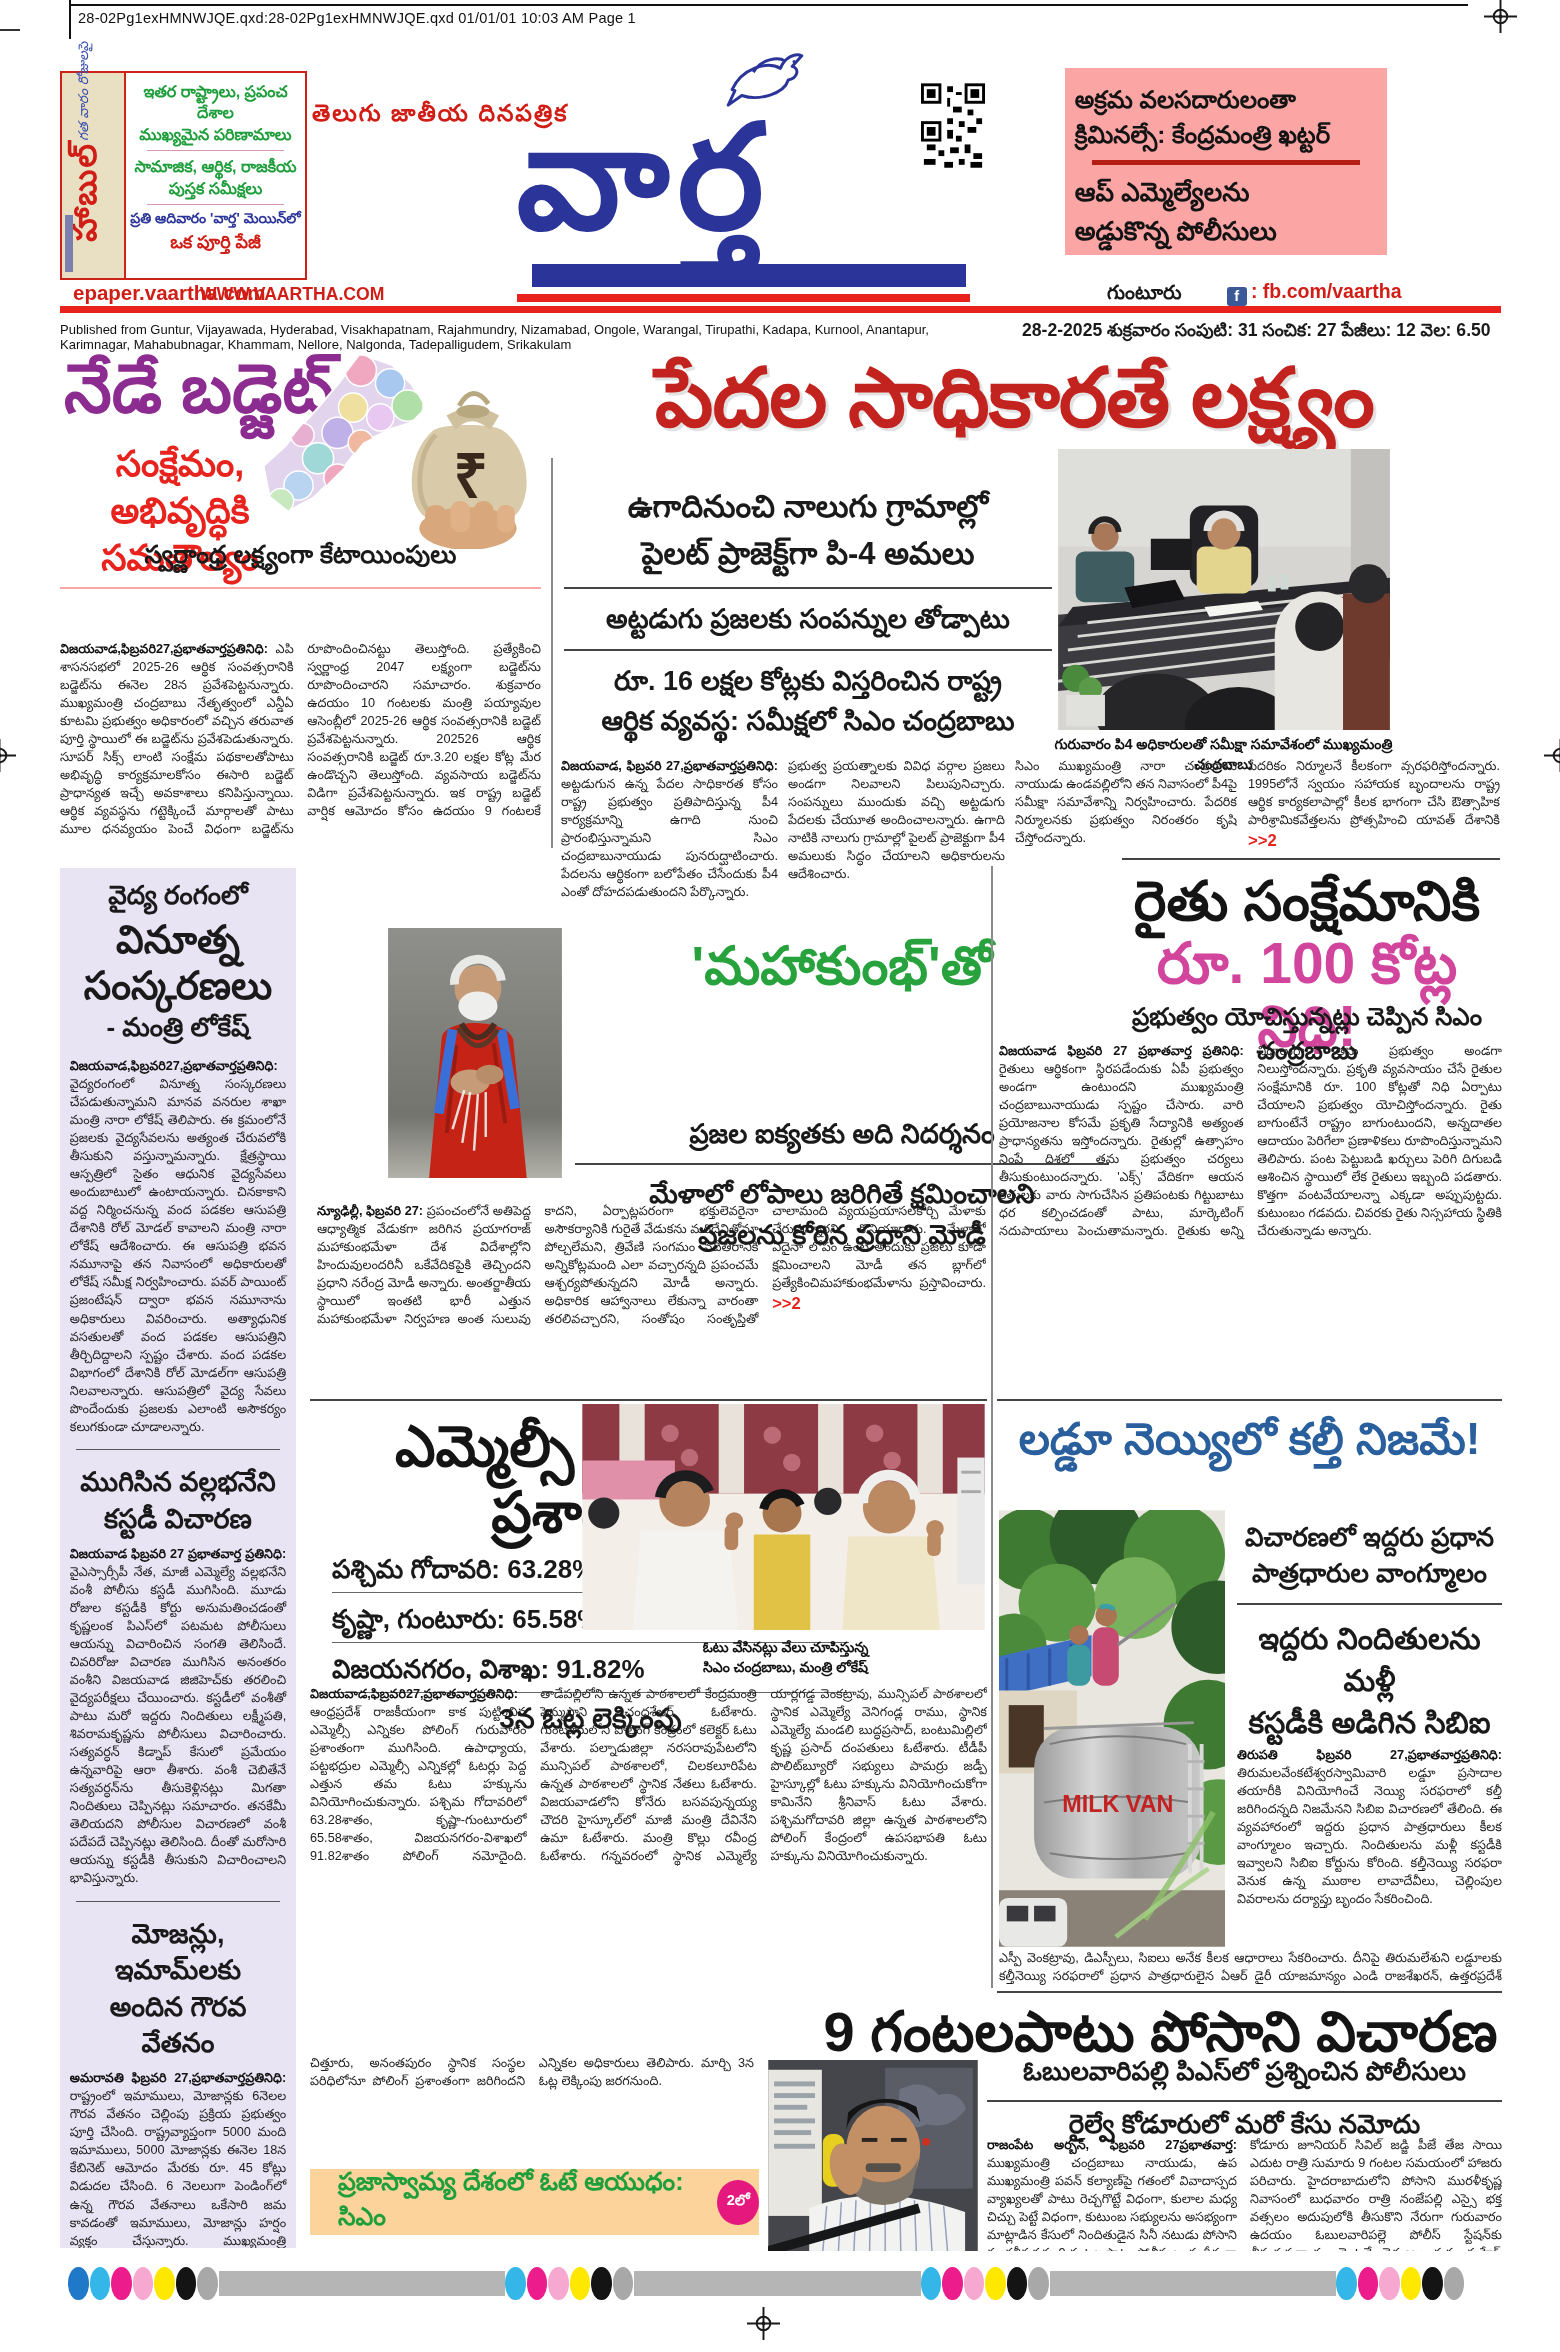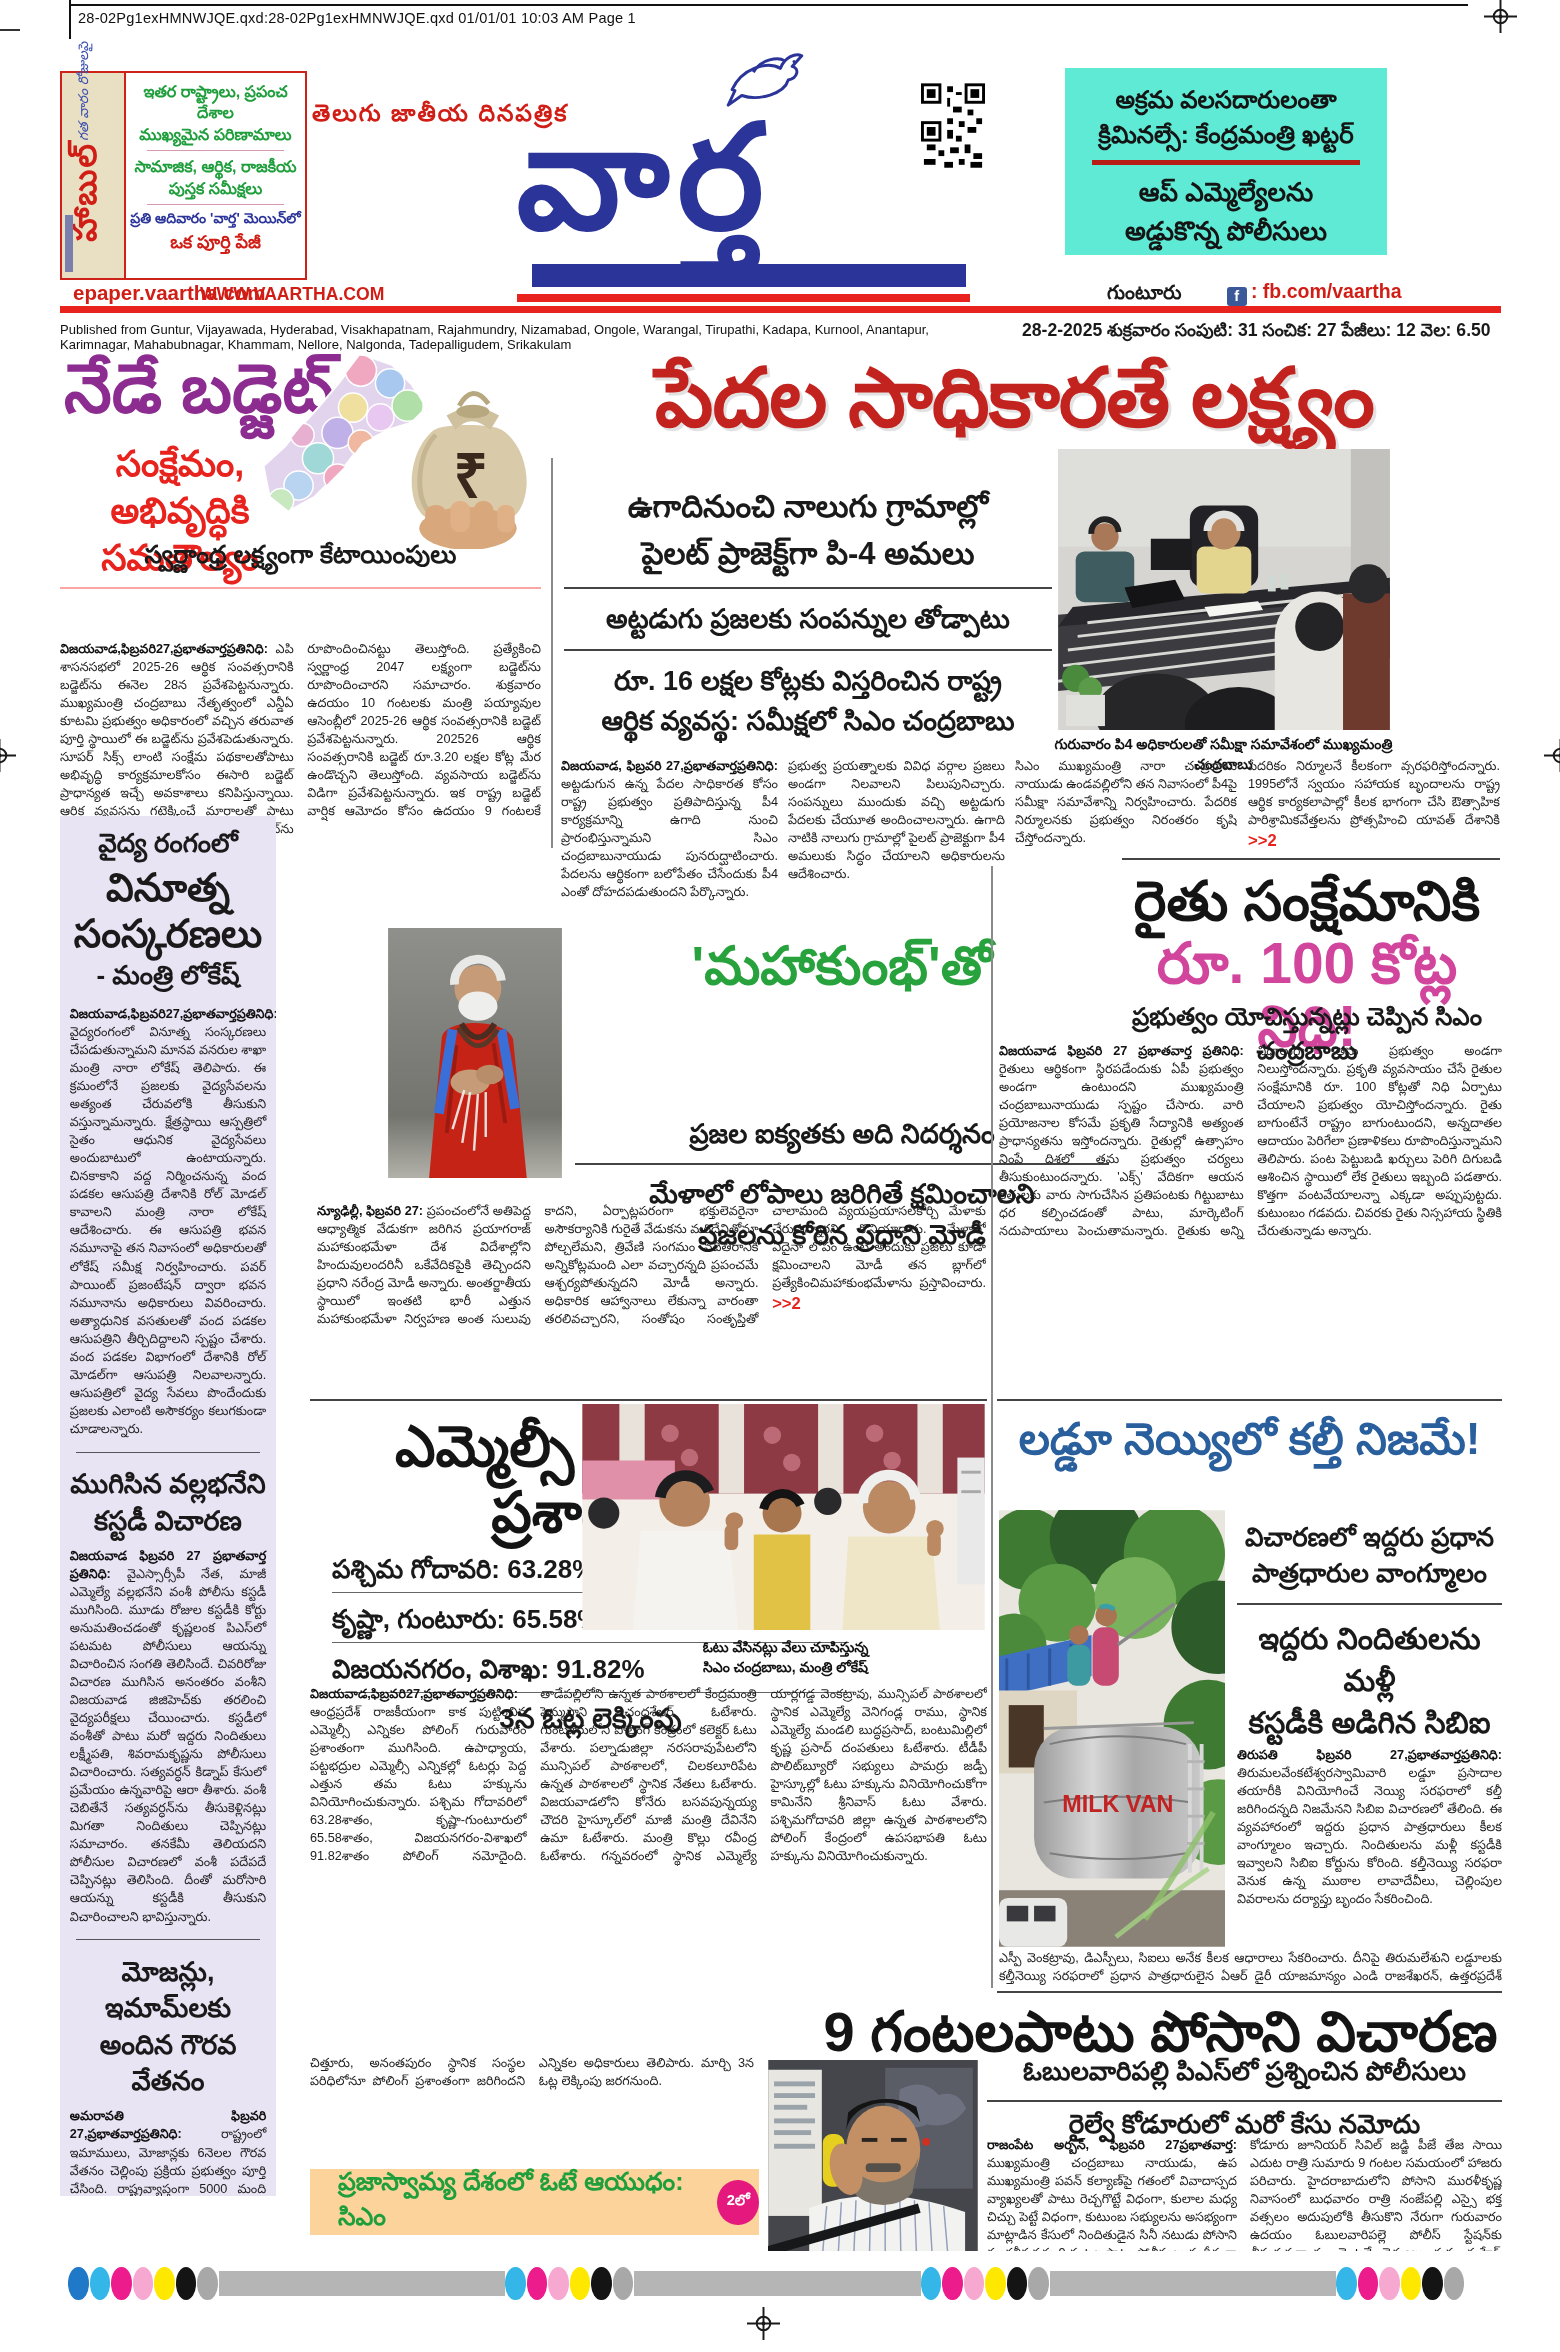--- a/index.html
+++ b/index.html
@@ -28,21 +28,21 @@
   .promo-side-title { position:absolute; left:-23.4px; top:96px; transform:rotate(-90deg); color:#d01d15; font-weight:800; font-size:33px; letter-spacing:2px; }
   .promo-side-script { position:absolute; left:13.7px; top:68px; transform:rotate(-90deg); transform-origin:left top; color:#3a50b0; font-style:italic; font-size:13.7px; white-space:nowrap; }
   .promo-main { flex:1; padding:7.8px 3.9px; text-align:center; }
   .promo-green { color:#1f9e3c; font-weight:700; font-size:16px; line-height:1.35; }
   .promo-div { height:1px; background:#d898b0; margin:4.9px 17.6px; }
   .promo-blue { color:#2b3499; font-weight:700; font-size:14px; margin-top:2px; }
   .promo-red { color:#d01d15; font-weight:800; font-size:17.6px; margin-top:2px; }
   .url-red { color:#d01d15; font-weight:800; }
   .tagline { color:#d01d15; font-weight:700; font-size:23.4px; letter-spacing:2px; }
   .logo-text { color:#2b3499; font-weight:800; font-size:146px; line-height:1; letter-spacing:7.8px; }
-  .trbox { background:#5eead4; text-align:center; padding:13.7px 9.8px 9.8px; }
+  .trbox { background:#fca5a5; padding:13.7px 9.8px 9.8px; }
   .trbox .l1 { font-size:24.4px; font-weight:800; line-height:1.45; color:#141414; }
   .trbox .sep { height:4.9px; background:#b51d15; margin:7.8px 17.6px; }
   .trbox .l2 { font-size:26px; font-weight:600; line-height:1.5; color:#141414; }
   .fbicon { display:inline-block; width:19.5px; height:19.5px; background:#3b5998; color:#fff; border-radius:2.9px;
             font-weight:800; font-size:14.6px; text-align:center; line-height:19.5px; vertical-align:-2.9px; }
 
   
   .hl-purple { color:#8d2c90; font-weight:800; font-size:68px; line-height:1.05; }
   .deck-red  { color:#e8231d; font-weight:800; font-size:36px; line-height:1.3; text-align:center; }
   .hl-main   { color:#c3231e; font-weight:800; font-size:82px; letter-spacing:-1px;
@@ -281,21 +281,21 @@
     <span>అట్టడుగున ఉన్న పేదల సాధికారత కోసం రాష్ట్ర ప్రభుత్వం ప్రతిపాదిస్తున్న పీ4 కార్యక్రమాన్ని ఉగాది నుంచి ప్రారంభిస్తున్నామని సిఎం చంద్రబాబునాయుడు పునరుద్ఘాటించారు. పేదలను ఆర్థికంగా బలోపేతం చేసేందుకు పీ4 ఎంతో దోహదపడుతుందని పేర్కొన్నారు.</span>
   </div>
   <div class="abs just body-text clip" style="left:788px;top:757px;width:217px;height:158px;">ప్రభుత్వ ప్రయత్నాలకు వివిధ వర్గాల ప్రజలు అండగా నిలవాలని పిలుపునిచ్చారు. సంపన్నులు ముందుకు వచ్చి అట్టడుగు పేదలకు చేయూత అందించాలన్నారు. ఉగాది నాటికి నాలుగు గ్రామాల్లో పైలట్ ప్రాజెక్టుగా పీ4 అమలుకు సిద్ధం చేయాలని అధికారులను ఆదేశించారు.</div>
   <div class="abs just body-text clip" style="left:1015px;top:757px;width:222px;height:94px;">సిఎం ముఖ్యమంత్రి నారా చంద్రబాబు నాయుడు ఉండవల్లిలోని తన నివాసంలో పీ4పై సమీక్షా సమావేశాన్ని నిర్వహించారు. పేదరిక నిర్మూలనకు ప్రభుత్వం నిరంతరం కృషి చేస్తోందన్నారు.</div>
   <div class="abs just body-text clip" style="left:1248px;top:757px;width:252px;height:94px;">
     <span>పేదరికం నిర్మూలనే కీలకంగా వ్సరఫరిస్తోందన్నారు. 1995లోనే స్వయం సహాయక బృందాలను రాష్ట్ర ఆర్థిక కార్యకలాపాల్లో కీలక భాగంగా చేసి ఔత్సాహిక పారిశ్రామికవేత్తలను ప్రోత్సహించి యావత్ దేశానికి</span>
     <span class="more">&gt;&gt;2</span>
   </div>
   <div class="abs rule-h" style="left:1122px;top:858px;width:378px;"></div>
 
-  <div class="abs lavender clip" style="left:60px;top:816px;width:216px;height:1380px;padding:11.7px 9.8px;">
+  <div class="abs lavender clip" style="left:60px;top:868px;width:236px;height:1380px;padding:11.7px 9.8px;">
     <div class="c b" style="font-size:26px;">వైద్య రంగంలో</div>
     <div class="c xb" style="font-size:39px;line-height:1.2;">వినూత్న</div>
     <div class="c xb" style="font-size:39px;line-height:1.2;">సంస్కరణలు</div>
     <div class="c b" style="font-size:26px;margin-top:2px;">- మంత్రి లోకేష్</div>
     <div class="just body-text" style="margin-top:7.8px;">
       <span class="dl">విజయవాడ,ఫిబ్రవరి27,ప్రభాతవార్తప్రతినిధి:</span>
       <span>వైద్యరంగంలో వినూత్న సంస్కరణలు చేపడుతున్నామని మానవ వనరుల శాఖా మంత్రి నారా లోకేష్ తెలిపారు. ఈ క్రమంలోనే ప్రజలకు వైద్యసేవలను అత్యంత చేరువలోకి తీసుకుని వస్తున్నామన్నారు. క్షేత్రస్థాయి ఆస్పత్రిలో సైతం ఆధునిక వైద్యసేవలు అందుబాటులో ఉంటాయన్నారు. చినకాకాని వద్ద నిర్మించనున్న వంద పడకల ఆసుపత్రి దేశానికి రోల్ మోడల్ కావాలని మంత్రి నారా లోకేష్ ఆదేశించారు. ఈ ఆసుపత్రి భవన నమూనాపై తన నివాసంలో అధికారులతో లోకేష్ సమీక్ష నిర్వహించారు. పవర్ పాయింట్ ప్రజంటేషన్ ద్వారా భవన నమూనాను అధికారులు వివరించారు. అత్యాధునిక వసతులతో వంద పడకల ఆసుపత్రిని తీర్చిదిద్దాలని స్పష్టం చేశారు. వంద పడకల విభాగంలో దేశానికి రోల్ మోడల్‌గా ఆసుపత్రి నిలవాలన్నారు. ఆసుపత్రిలో వైద్య సేవలు పొందేందుకు ప్రజలకు ఎలాంటి అసౌకర్యం కలుగకుండా చూడాలన్నారు.</span>
     </div>
     <div style="height:1px;background:#555;margin:13.7px 5.9px;"></div>
     <div class="c xb" style="font-size:27px;line-height:1.35;">ముగిసిన వల్లభనేని</div>

